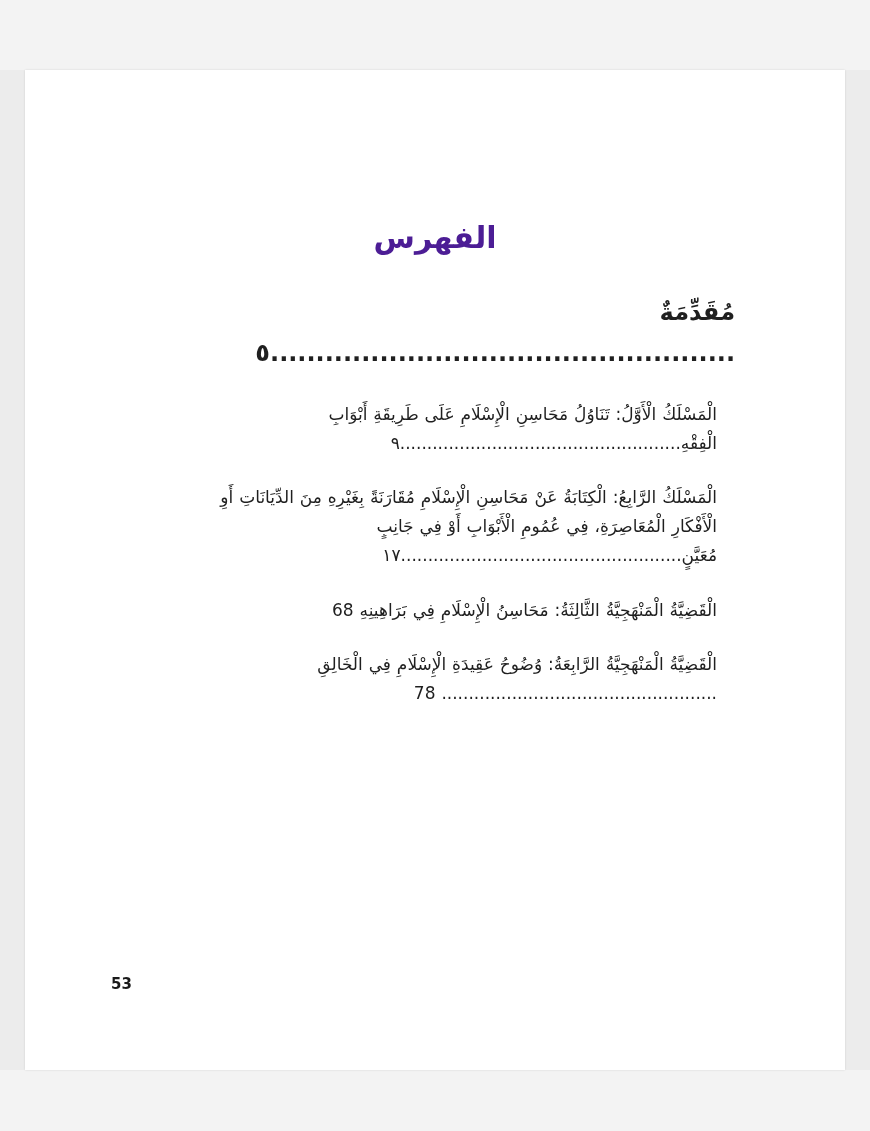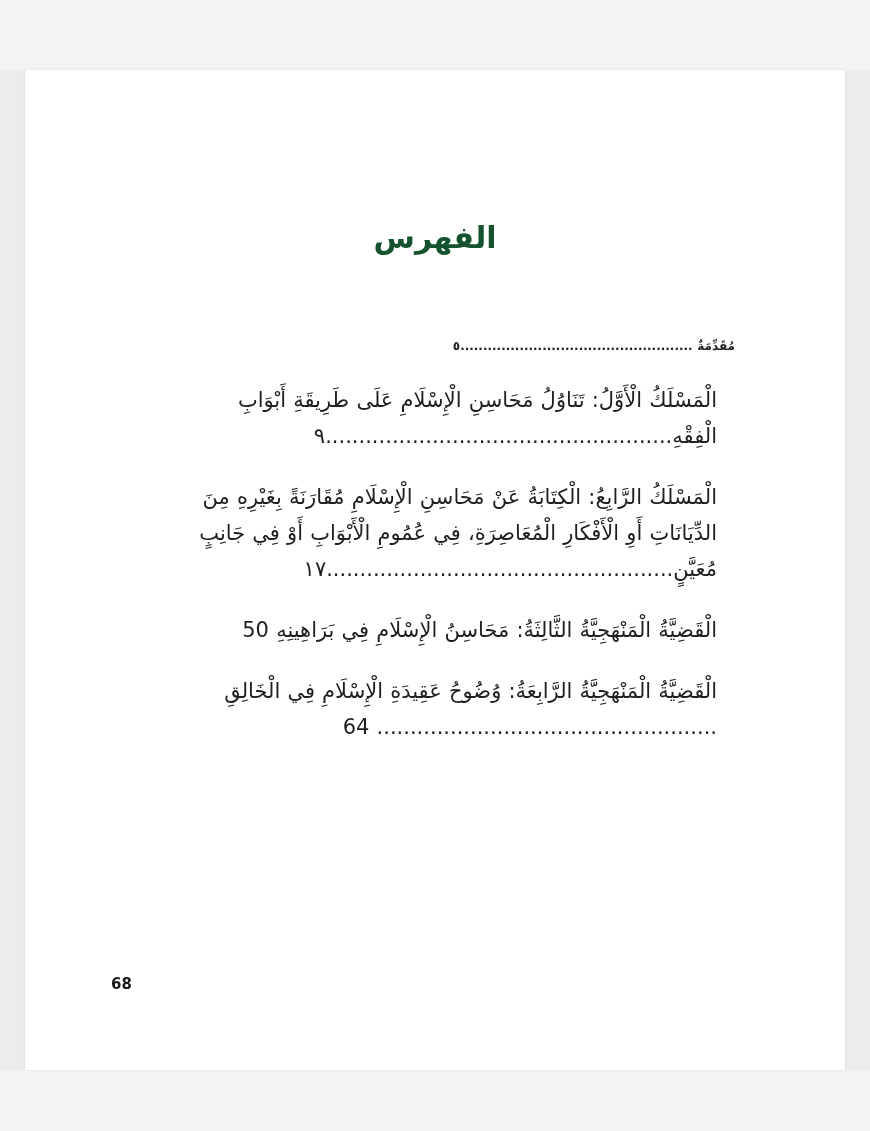--- a/index.html
+++ b/index.html
@@ -40,21 +40,21 @@
   }
   .doc-title {
     position: absolute;
     top: 150px;
     left: 0;
     width: 820px;
     text-align: center;
     font-family: "DejaVu Sans", sans-serif;
     font-size: 30px;
     font-weight: 700;
-    color: #14532d;
+    color: #4c1d95;
     letter-spacing: 0;
     direction: rtl;
   }
   .toc {
     position: absolute;
     top: 222px;
     right: 110px;
     width: 545px;
     direction: rtl;
     text-align: right;
@@ -69,26 +69,25 @@
   .toc-line {
     display: block;
     font-size: 17.5px;
     line-height: 1.72;
     color: #1f1f1f;
     white-space: normal;
     word-spacing: 0.5px;
   }
   .toc-entry.level-1 > .toc-line {
     font-weight: 700;
-    font-size: 12px;
-    margin-top: 44px;
+    font-size: 24px;
   }
   .toc-entry.level-2 > .toc-line {
     font-weight: 400;
-    font-size: 21px;
+    font-size: 17px;
     padding-right: 18px;
     margin-top: 25px;
   }
   .toc-entry.level-1.first > .toc-line {
     font-weight: 700;
   }
   .folio {
     position: absolute;
     left: 86px;
     top: 905px;
@@ -147,26 +146,26 @@
 
 
         <div class="toc-entry level-2">
           <span class="toc-line">الْمَسْلَكُ الرَّابِعُ: الْكِتَابَةُ عَنْ مَحَاسِنِ الْإِسْلَامِ مُقَارَنَةً بِغَيْرِهِ مِنَ الدِّيَانَاتِ أَوِ الْأَفْكَارِ الْمُعَاصِرَةِ، فِي عُمُومِ الْأَبْوَابِ أَوْ فِي جَانِبٍ مُعَيَّنٍ....................................................١٧</span>
         </div>
 
 
 
 
         <div class="toc-entry level-2">
-          <span class="toc-line">الْقَضِيَّةُ الْمَنْهَجِيَّةُ الثَّالِثَةُ: مَحَاسِنُ الْإِسْلَامِ فِي بَرَاهِينِهِ 50</span>
+          <span class="toc-line">الْقَضِيَّةُ الْمَنْهَجِيَّةُ الثَّالِثَةُ: مَحَاسِنُ الْإِسْلَامِ فِي بَرَاهِينِهِ 68</span>
         </div>
 
         <div class="toc-entry level-2">
-          <span class="toc-line">الْقَضِيَّةُ الْمَنْهَجِيَّةُ الرَّابِعَةُ: وُضُوحُ عَقِيدَةِ الْإِسْلَامِ فِي الْخَالِقِ ................................................... 64</span>
+          <span class="toc-line">الْقَضِيَّةُ الْمَنْهَجِيَّةُ الرَّابِعَةُ: وُضُوحُ عَقِيدَةِ الْإِسْلَامِ فِي الْخَالِقِ ................................................... 78</span>
         </div>
 
       </div>
 
-      <div class="folio">68</div>
+      <div class="folio">53</div>
 
     </div>
   </div>
 </div>
 
 </body></html>

